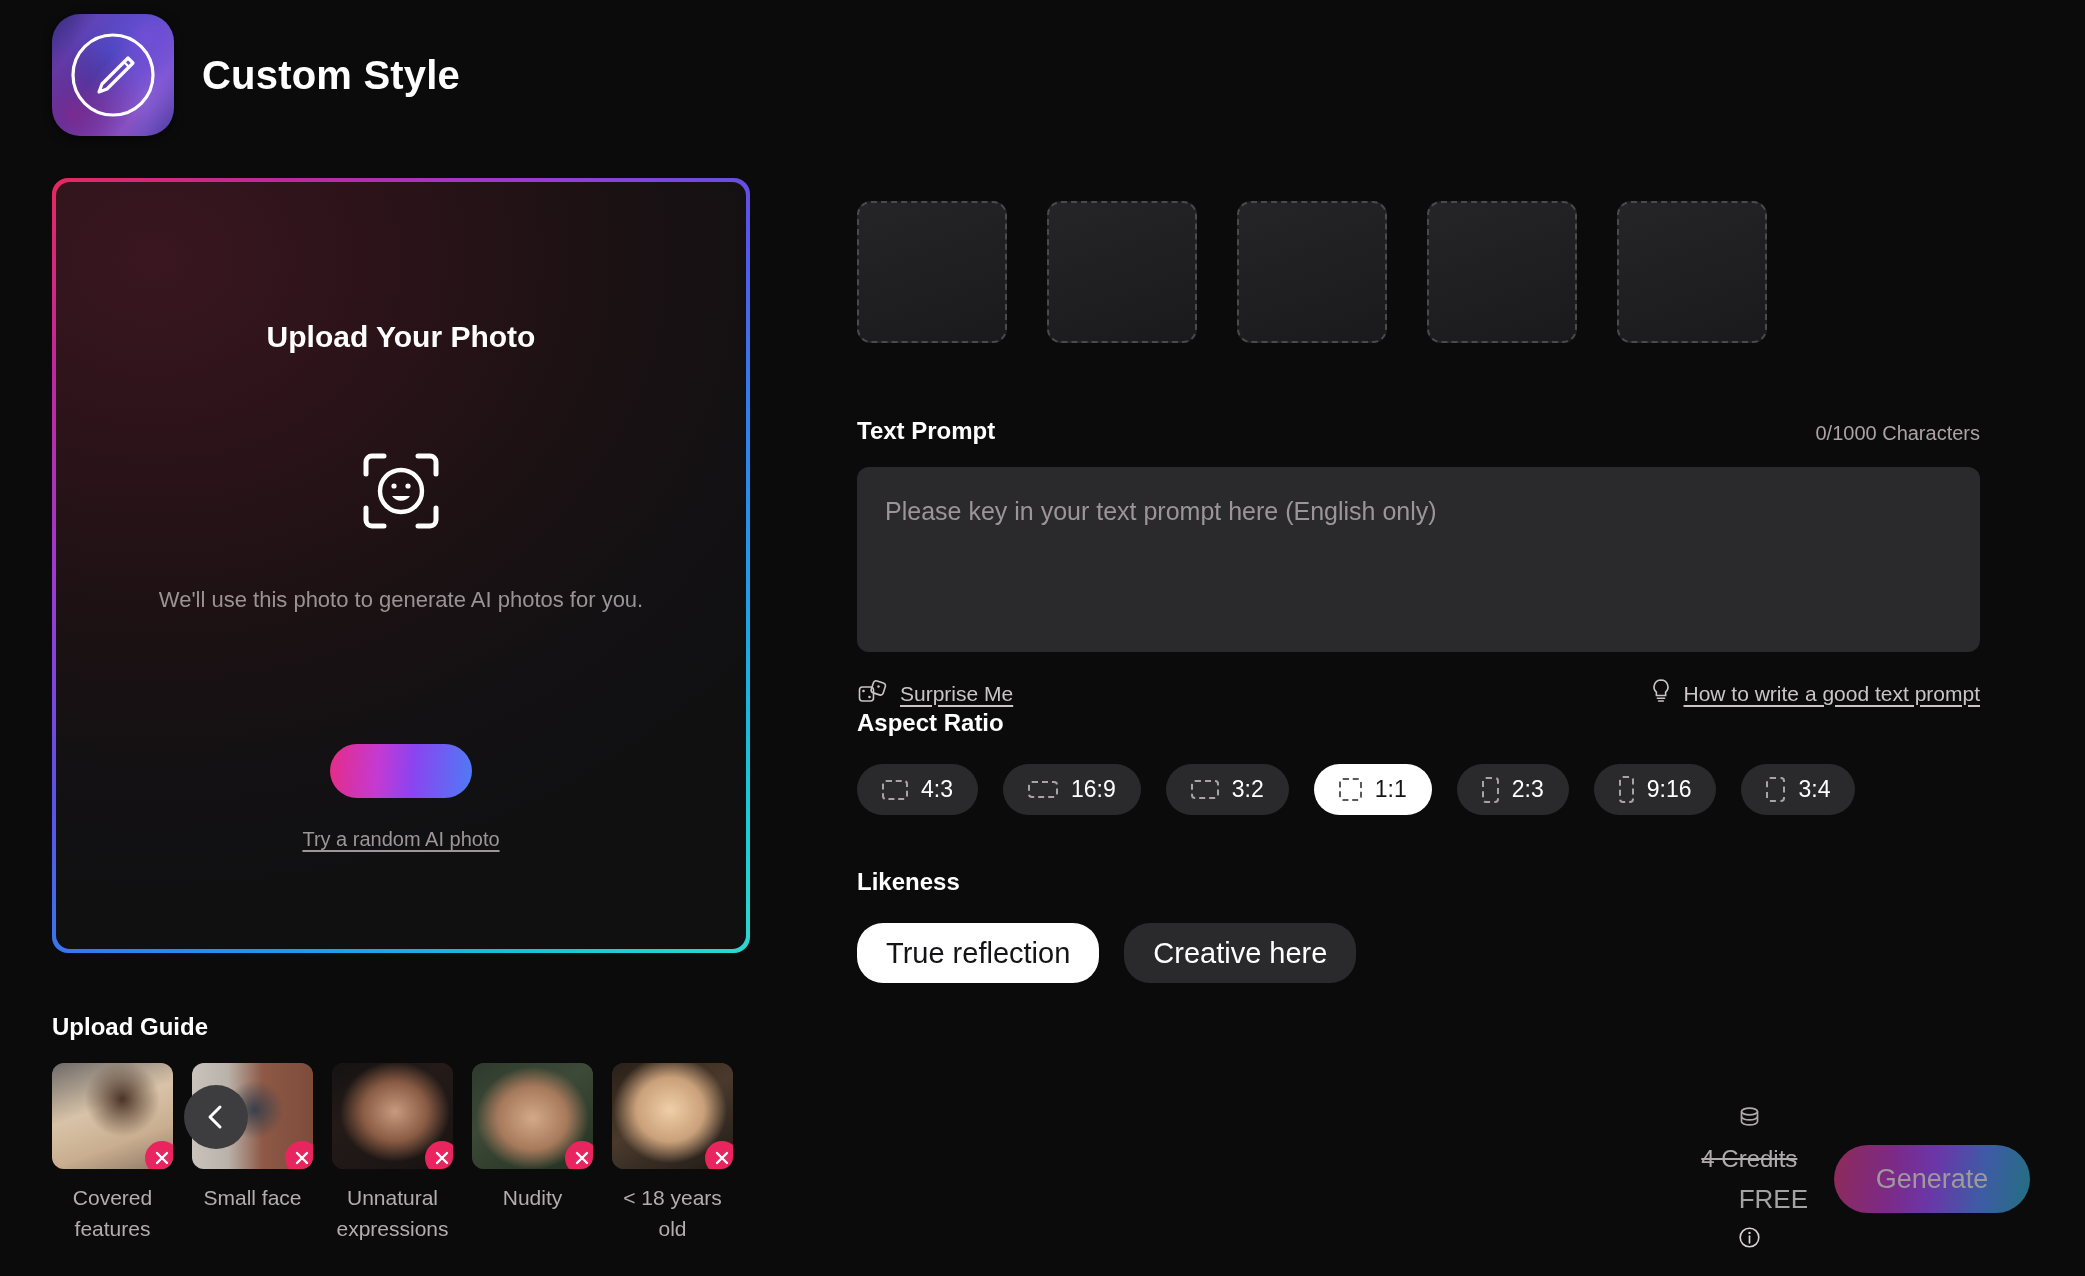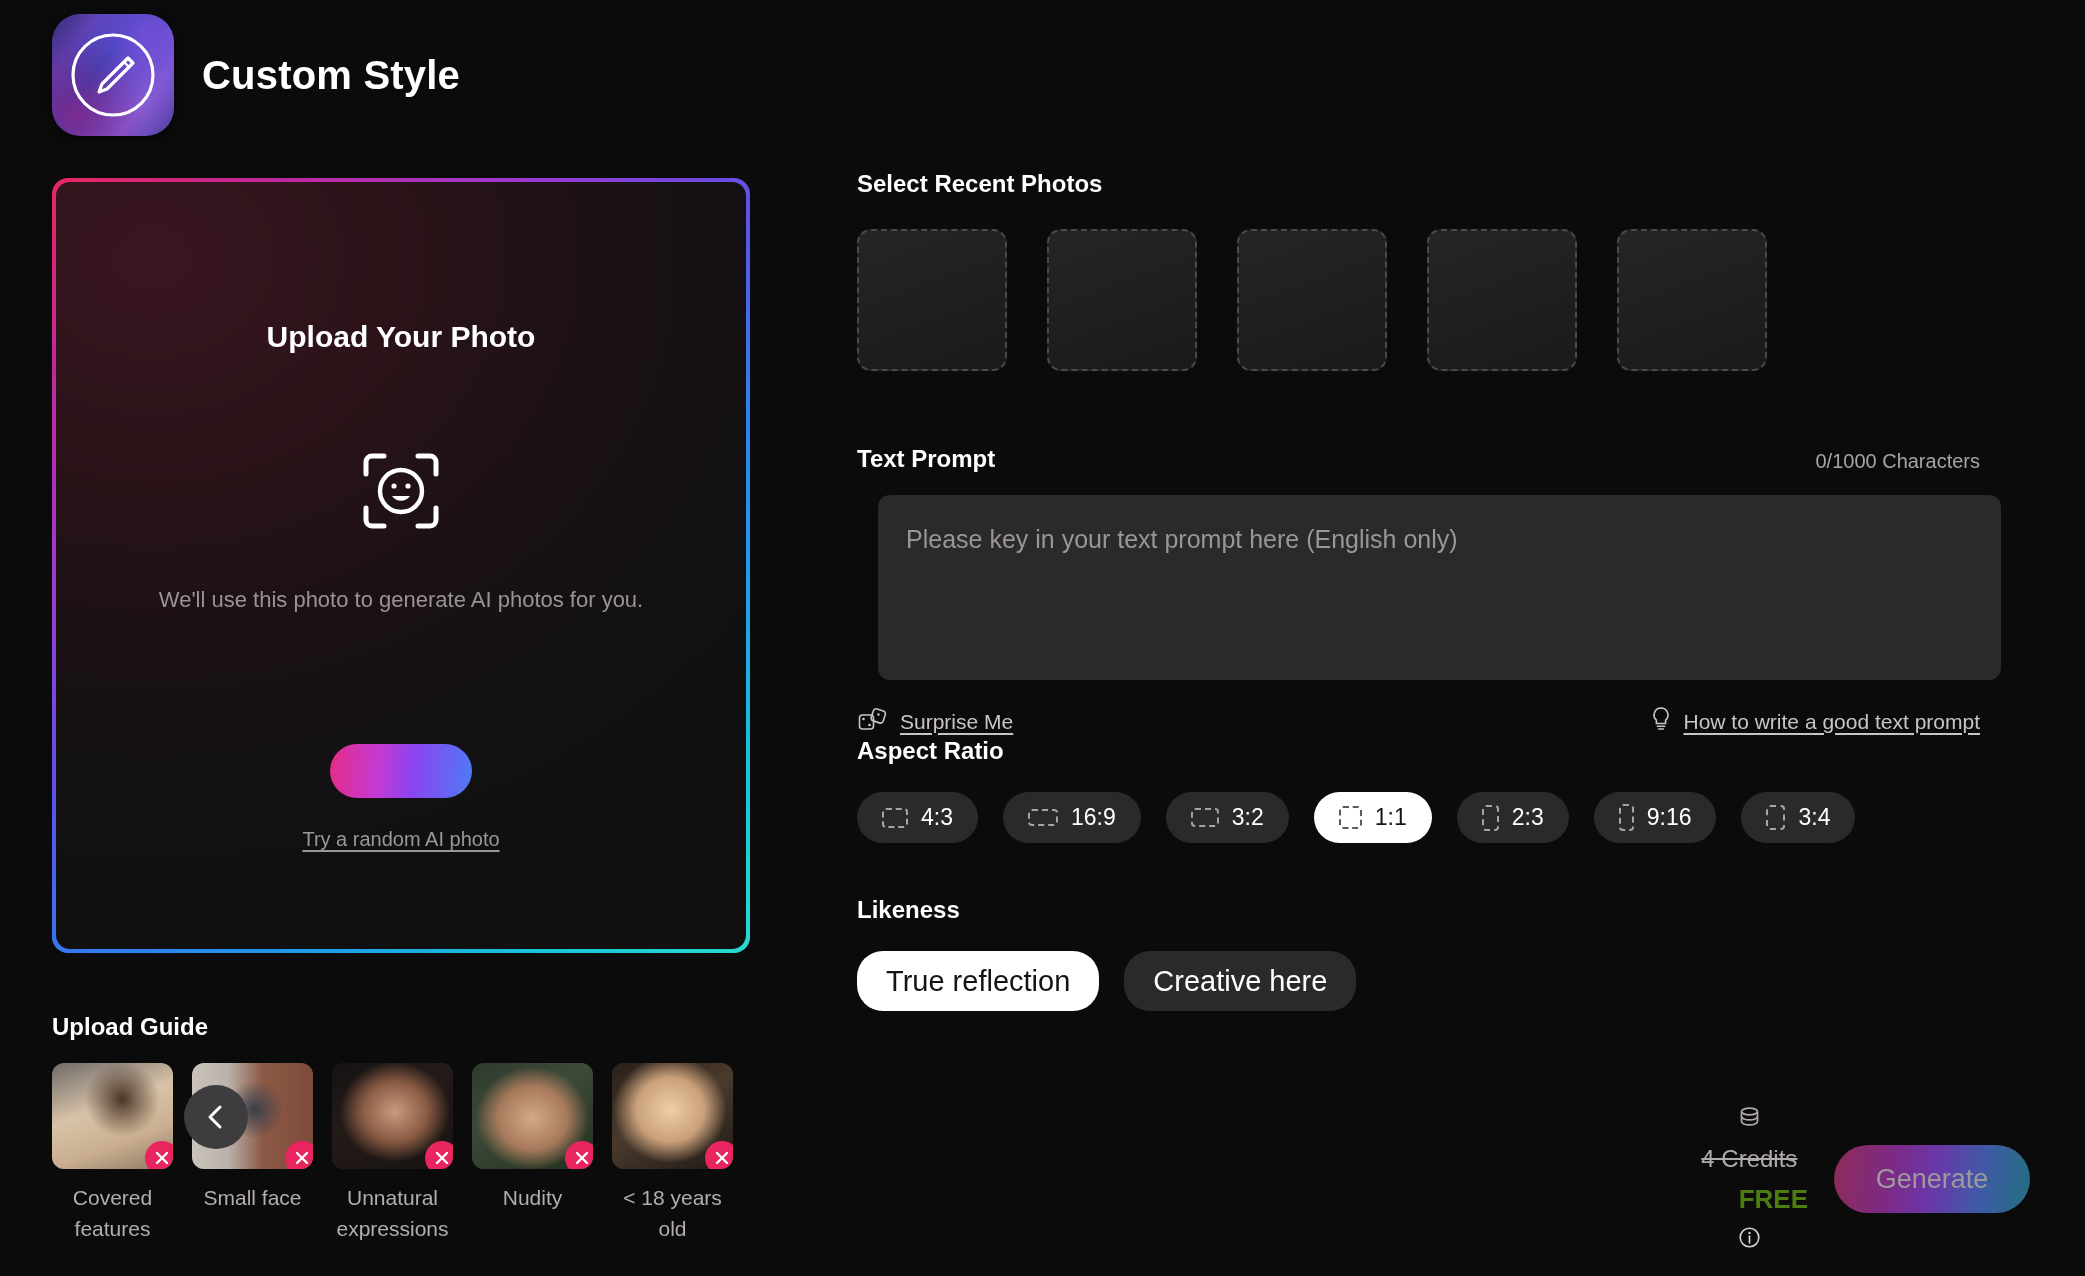--- a/index.html
+++ b/index.html
@@ -95,21 +95,21 @@
     border: 2px dashed #4a4a4c;
     background: linear-gradient(160deg, #252527 0%, #202022 45%, #1a1a1c 100%);
     cursor: pointer;
   }
 
   .prompt-head { display: flex; justify-content: space-between; align-items: flex-end; margin-top: 74px; }
   .char-count { font-size: 20px; color: #a9a3a6; }
   .prompt-box {
     margin-top: 22px; width: 1123px; height: 185px; border-radius: 12px;
     background: #2a2a2c; border: none; resize: none; padding: 30px 28px;
-    font-family: "Liberation Sans", sans-serif; font-size: 25px; color: #e8e6e7; margin-left: 21px;
+    font-family: "Liberation Sans", sans-serif; font-size: 25px; color: #e8e6e7;
   }
   .prompt-box::placeholder { color: #9b9598; }
   .prompt-foot { display: flex; justify-content: space-between; align-items: center; margin-top: 22px; }
   .link-row { display: flex; align-items: center; gap: 13px; cursor: pointer; }
   .link-text {
     font-size: 21px; color: #cac4c7; text-decoration: underline; text-underline-offset: 4px;
   }
 
   .aspect-title { }
   .chip-row { display: flex; gap: 25px; margin-top: 27px; }
@@ -130,21 +130,21 @@
     height: 60px; border-radius: 26px; background: #2a2a2c; padding: 16px 29px;
     display: flex; align-items: center; cursor: pointer; border: none;
     font-family: "Liberation Sans", sans-serif; font-size: 29px; color: #fff;
   }
   .like-chip.sel { background: #fff; color: #141416; }
 
   
   .footer { position: absolute; right: 55px; bottom: 23px; display: flex; align-items: center; gap: 26px; }
   .credits { display: flex; align-items: center; gap: 11px; flex-direction: column; }
   .credits .amt { font-size: 24px; color: #b0aaad; text-decoration: line-through; }
-  .credits .free { font-size: 26px; color: #4d7c0f; font-weight: 700; margin-left: 48px; }
+  .credits .free { font-size: 26px; color: #a3a3a3; font-weight: 400; margin-left: 48px; }
   .gen-btn {
     width: 196px; height: 68px; border-radius: 34px; border: none; cursor: pointer;
     font-family: "Liberation Sans", sans-serif; font-size: 27px; color: #9e9a9c;
     background: linear-gradient(100deg, #8e2b57 0%, #7c2a86 30%, #6b36a8 50%, #3f5aa6 74%, #22707f 100%);
   }
 </style>
 </head>
 <body>
 
 <div class="app">
@@ -269,21 +269,20 @@
           </div>
         </div>
         <div class="guide-label">&lt; 18 years old</div>
       </div>
 
     </div>
   </div>
 
   <div class="right-col">
 
-    <div class="sec-title">Select Recent Photos</div>
     <div class="recent-row">
       <div class="recent-slot"></div>
       <div class="recent-slot"></div>
       <div class="recent-slot"></div>
       <div class="recent-slot"></div>
       <div class="recent-slot"></div>
     </div>
 
     <div class="prompt-head">
       <div class="sec-title">Text Prompt</div>

